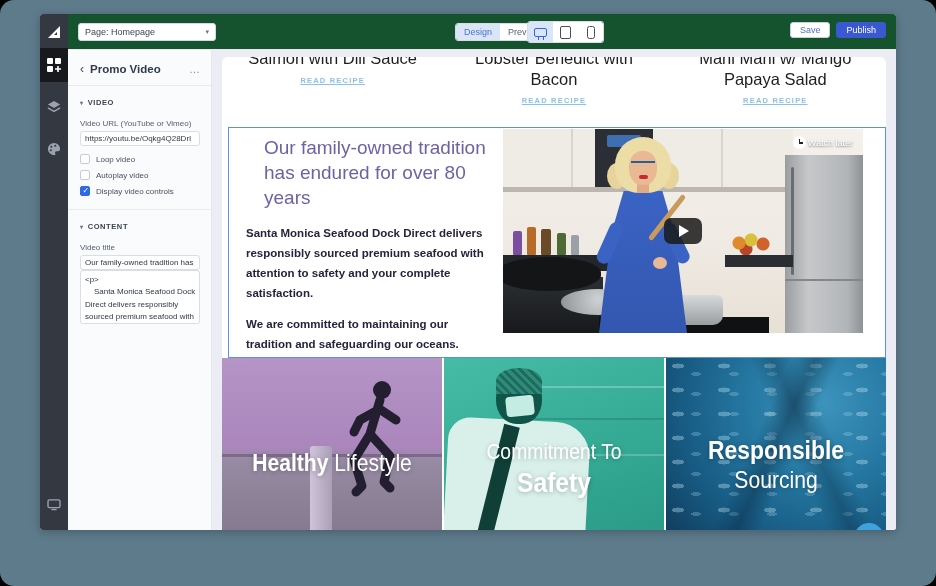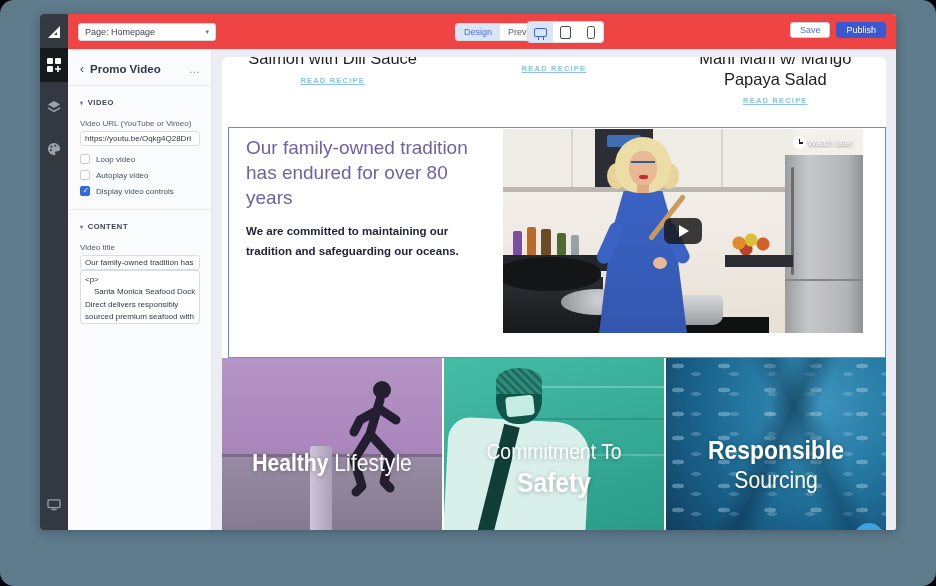--- a/index.html
+++ b/index.html
@@ -9,21 +9,21 @@
 
   
   .rail{position:absolute;left:0;top:0;width:28px;height:516px;background:#343841;z-index:5;display:flex;flex-direction:column;align-items:center;}
   .rail-logo{margin-top:10px;width:16px;height:16px;}
   .rail-item{width:28px;height:34px;display:flex;align-items:center;justify-content:center;margin-top:8px;cursor:pointer;}
   .rail-item.active{background:#17191d;}
   .rail-spacer{flex:1;}
   .rail-bottom{margin-bottom:8px;}
 
   
-  .topbar{position:absolute;left:28px;top:0;width:828px;height:36px;background:#ef4444;border-bottom:1px solid #e8eaf0;display:flex;align-items:center;}
+  .topbar{position:absolute;left:28px;top:0;width:828px;height:36px;background:#14532d;border-bottom:1px solid #e8eaf0;display:flex;align-items:center;}
   .page-select{margin-left:10px;width:138px;height:18px;border:1px solid #d5d9e0;border-radius:3px;display:flex;align-items:center;padding:0 6px;color:#3b4654;font-size:9px;background:#fff;cursor:pointer;}
   .page-select .car{margin-left:auto;font-size:7px;color:#6b7380;}
   .mode-toggle{position:absolute;left:387px;top:9px;display:flex;border:1px solid #d8dce6;border-radius:3px;overflow:hidden;height:18px;}
   .mode-btn{padding:8px 8px;font-size:9px;display:flex;align-items:center;color:#5a6370;background:#fff;cursor:pointer;}
   .mode-btn.active{background:#dbe5f8;color:#4a72cf;}
   .device-toggle{position:absolute;left:459px;top:7px;display:flex;border:1px solid #d8dce6;border-radius:3px;overflow:hidden;height:22px;}
   .dev-btn{width:25px;display:flex;align-items:center;justify-content:center;background:#fff;cursor:pointer;}
   .dev-btn.active{background:#d9e6f9;}
   .icn-desktop{width:13px;height:9px;border:1.5px solid #3e62d9;border-radius:2px;position:relative;}
   .icn-desktop::after{content:"";position:absolute;left:3px;bottom:-4px;width:4px;height:3px;border-left:1.5px solid #3e62d9;border-right:1.5px solid #3e62d9;}
@@ -57,21 +57,21 @@
 
   
   .recipes{display:flex;margin-top:-10px;}
   .recipe{flex:1;text-align:center;padding-top:10px;}
   .recipe-title{font-size:16.5px;color:#1e1e1e;line-height:1.25;margin-top:-9px;padding:0 18px;}
   .recipe-link{display:inline-block;margin-top:4px;font-family:"Liberation Sans",sans-serif;font-size:7.5px;font-weight:bold;letter-spacing:1.2px;color:#8ac2e8;text-decoration:underline;cursor:pointer;}
 
   
   .promo{position:absolute;left:6px;top:70px;width:658px;height:231px;border:1px solid #5b8fe8;background:#fff;}
   .promo-text{position:absolute;left:17px;top:7px;width:248px;}
-  .promo-h{font-size:19px;line-height:1.32;color:#6f61a6;}
+  .promo-h{font-size:19px;line-height:1.32;color:#6f61a6;margin-left:18px;}
   .promo-p{margin-top:14px;font-size:11.5px;font-weight:600;line-height:1.72;color:#24243c;}
   .promo-p2{margin-top:12px;}
 
   
   .video{position:absolute;left:274px;top:1px;width:360px;height:204px;background:linear-gradient(180deg,#f4f1ec 0%,#efeae3 55%,#e7e0d6 100%);overflow:hidden;cursor:pointer;}
   .vid-cabs{position:absolute;left:0;top:0;width:290px;height:58px;background:
     linear-gradient(90deg,#efece6 0 68px,#d9d5cd 68px 70px,#efece6 70px 92px,#2b2f35 92px 150px,#efece6 150px 218px,#d9d5cd 218px 220px,#efece6 220px);}
   .vid-shelfitem{position:absolute;left:104px;top:6px;width:34px;height:12px;background:#3f6fb3;border-radius:2px;}
   .vid-cabshadow{position:absolute;left:0;top:58px;width:290px;height:5px;background:rgba(90,80,70,.35);}
   .vid-counterL{position:absolute;left:0;top:126px;width:120px;height:16px;background:#23262b;}
@@ -259,31 +259,33 @@
 
     <div class="canvas-area">
       <div class="site">
 
         <div class="recipes">
           <div class="recipe">
             <div class="recipe-title">Salmon with Dill Sauce</div>
             <div class="recipe-link">READ RECIPE</div>
           </div>
           <div class="recipe">
+            <div class="recipe-title">Lobster Benedict with Bacon</div>
             <div class="recipe-link">READ RECIPE</div>
           </div>
           <div class="recipe">
             <div class="recipe-title">Mahi Mahi w/ Mango Papaya Salad</div>
             <div class="recipe-link">READ RECIPE</div>
           </div>
         </div>
 
         <div class="promo">
           <div class="promo-text">
             <div class="promo-h">Our family-owned tradition has endured for over 80 years</div>
+            <div class="promo-p">Santa Monica Seafood Dock Direct delivers responsibly sourced premium seafood with attention to safety and your complete satisfaction.</div>
             <div class="promo-p promo-p2">We are committed to maintaining our tradition and safeguarding our oceans.</div>
           </div>
 
           <div class="video">
             <div class="vid-cabs"></div>
             <div class="vid-shelfitem"></div>
             <div class="vid-cabshadow"></div>
             <div class="vid-fridge"></div>
             <div class="vid-fridge-handle"></div>
             <div class="vid-fridge-line"></div>

